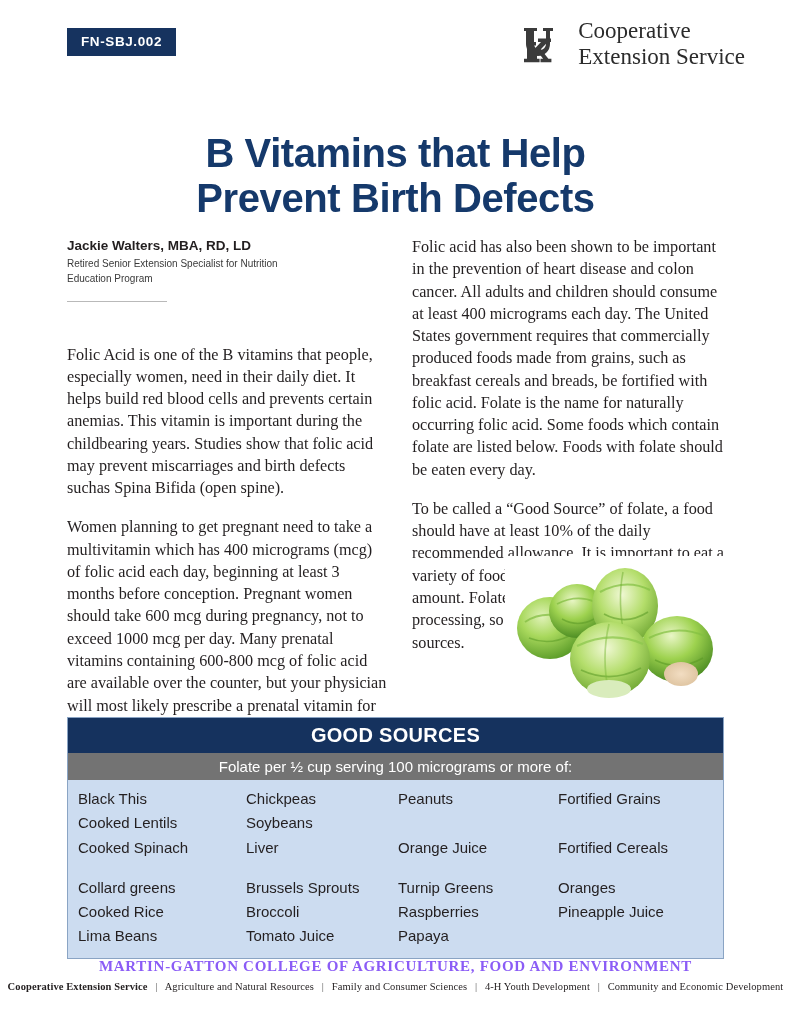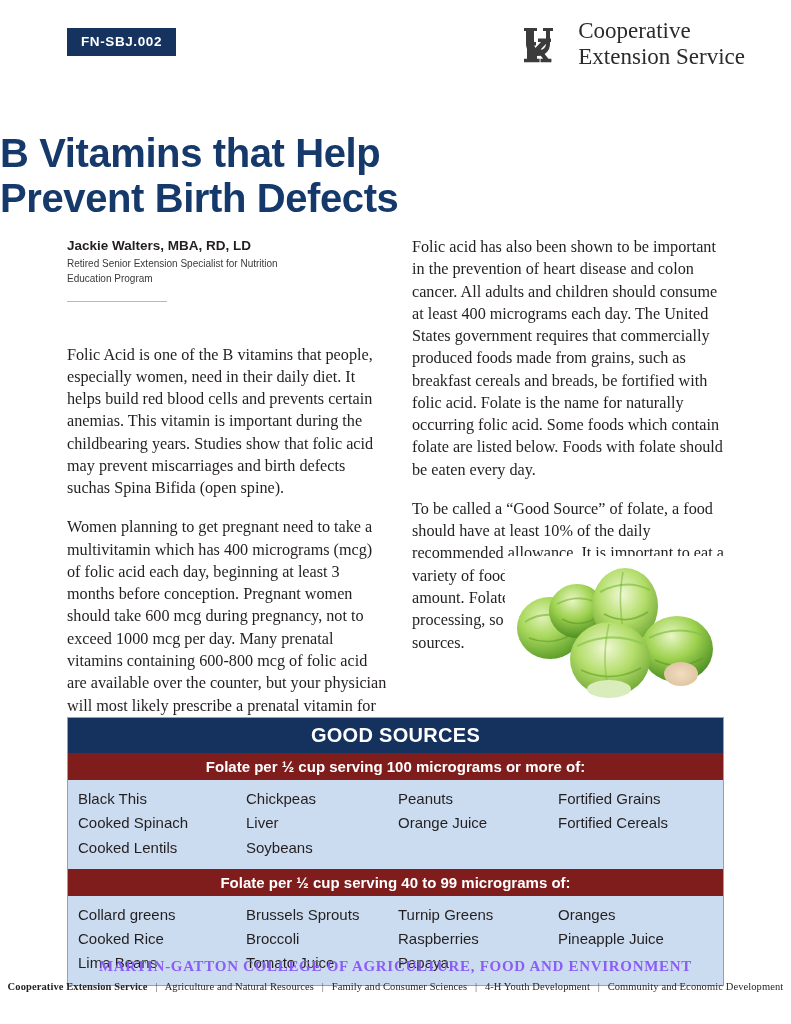--- a/index.html
+++ b/index.html
@@ -58,20 +58,21 @@
     color: #2b2b2b;
     white-space: nowrap;
   }
 
   
   .title {
     position: absolute;
     left: 0;
     right: 0;
     top: 104px;
+    text-align: center;
     font-family: "Liberation Sans", sans-serif;
     font-weight: bold;
     font-size: 40px;
     line-height: 1.13;
     letter-spacing: -0.4px;
     color: #15396b;
   }
   .title .tl { display: block; }
 
   
@@ -143,23 +144,23 @@
   .tbl-title {
     background: #15325e;
     color: #ffffff;
     font-weight: bold;
     font-size: 20px;
     letter-spacing: 0.3px;
     text-align: center;
     padding: 6px 0 6px 0;
   }
   .tbl-sub {
-    background: #7f1d1d;
+    background: #737373;
     color: #ffffff;
-    font-weight: bold;
+    font-weight: normal;
     font-size: 15px;
     text-align: center;
     padding: 5px 0 5px 0;
   }
   .tbl-body {
     background: #ccdcf0;
     padding: 7px 0 9px 0;
   }
   .row {
     display: flex;
@@ -297,34 +298,33 @@
 
     <div class="tbl-sub">Folate per ½ cup serving 100 micrograms or more of:</div>
     <div class="tbl-body">
       <div class="row">
         <div class="cell c1">Black This</div>
         <div class="cell c2">Chickpeas</div>
         <div class="cell c3">Peanuts</div>
         <div class="cell c4">Fortified Grains</div>
       </div>
       <div class="row">
+        <div class="cell c1">Cooked Lentils</div>
+        <div class="cell c2">Soybeans</div>
+        <div class="cell c3"></div>
+        <div class="cell c4"></div>
+      </div>
+      <div class="row">
         <div class="cell c1">Cooked Spinach</div>
         <div class="cell c2">Liver</div>
         <div class="cell c3">Orange Juice</div>
         <div class="cell c4">Fortified Cereals</div>
       </div>
-      <div class="row">
-        <div class="cell c1">Cooked Lentils</div>
-        <div class="cell c2">Soybeans</div>
-        <div class="cell c3"></div>
-        <div class="cell c4"></div>
-      </div>
     </div>
 
-    <div class="tbl-sub">Folate per ½ cup serving 40 to 99 micrograms of:</div>
     <div class="tbl-body">
       <div class="row">
         <div class="cell c1">Collard greens</div>
         <div class="cell c2">Brussels Sprouts</div>
         <div class="cell c3">Turnip Greens</div>
         <div class="cell c4">Oranges</div>
       </div>
       <div class="row">
         <div class="cell c1">Cooked Rice</div>
         <div class="cell c2">Broccoli</div>

